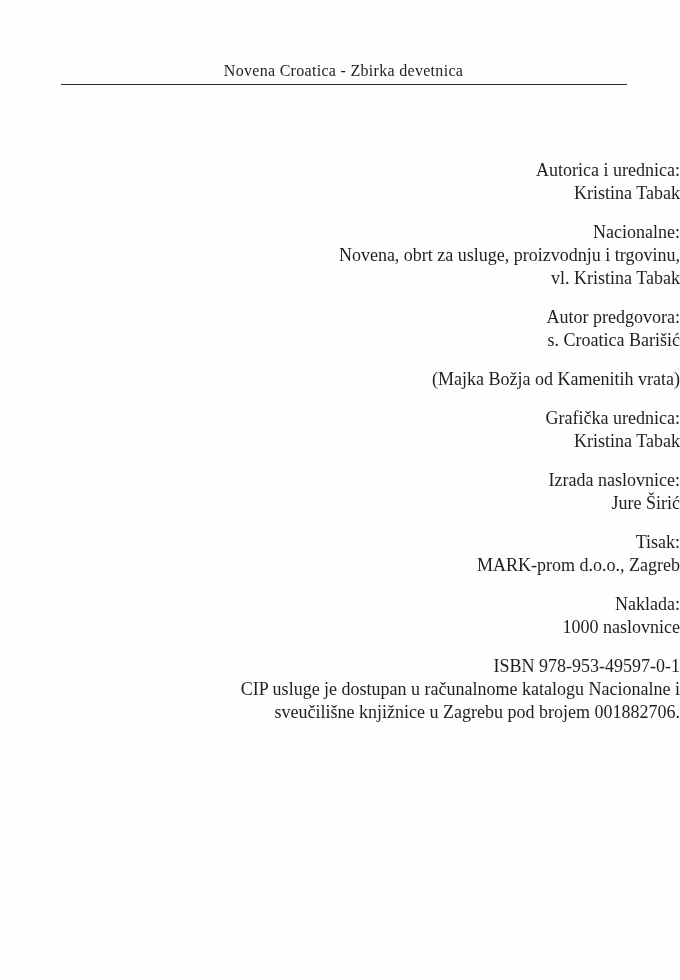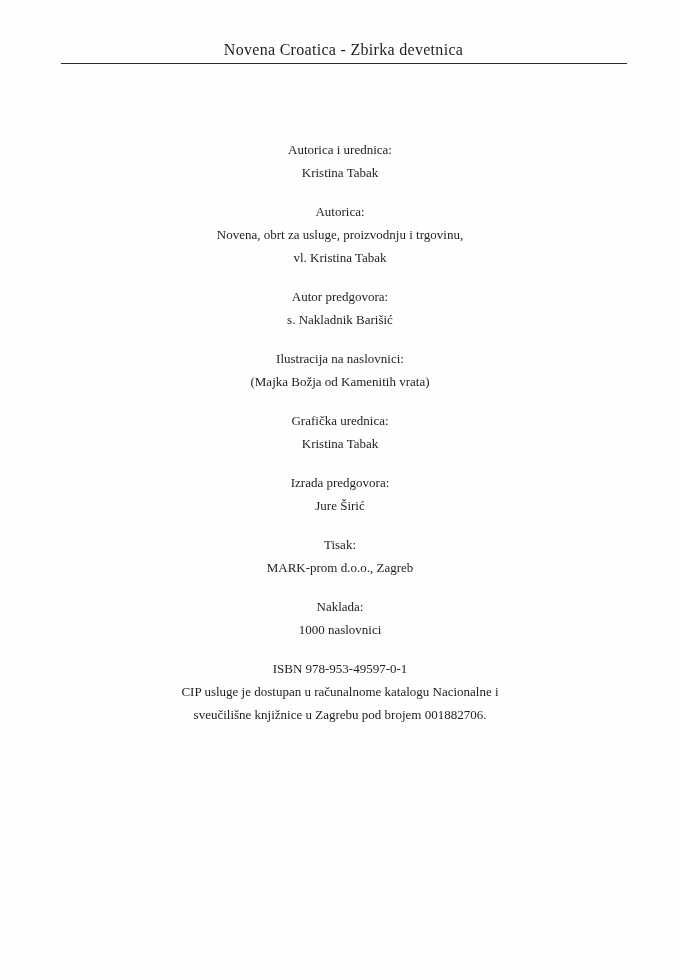--- a/index.html
+++ b/index.html
@@ -7,39 +7,39 @@
     position: relative;
     width: 680px;
     height: 980px;
     margin: 0 auto;
     background: var(--bg, #fefefe);
     font-family: "Liberation Serif", "DejaVu Serif", serif;
     color: var(--ink, #1e1e1e);
     overflow: hidden;
   }
   .page-header {
-    padding-top: 40px;
+    padding-top: 61px;
     text-align: center;
     margin-left: 7px;
   }
   .running-title {
     font-size: 16px;
     line-height: 20px;
     letter-spacing: 0.3px;
   }
   .header-rule {
     width: 566px;
     height: 0;
     margin: 3px auto 0 auto;
     border-top: 1.6px solid var(--rule, #2a2a2a);
   }
   .colophon {
     padding-top: 74px;
-    text-align: center;
-    font-size: 13px;
+    text-align: right;
+    font-size: 18px;
     line-height: 23px;
   }
   .block { margin: 0 0 16px 0; }
   .block:last-child { margin-bottom: 17px; }
   .line { margin: 0; }
 </style>
 </head>
 <body>
 
 <div class="page" style="--bg: #fefefe; --ink: #1e1e1e; --rule: #2a2a2a;">
@@ -50,54 +50,53 @@
   </header>
 
   <main class="colophon">
 
     <section class="block">
       <p class="line">Autorica i urednica:</p>
       <p class="line">Kristina Tabak</p>
     </section>
 
     <section class="block">
-      <p class="line">Autorica:</p>
+      <p class="line">Nacionalne:</p>
       <p class="line">Novena, obrt za usluge, proizvodnju i trgovinu,</p>
       <p class="line">vl. Kristina Tabak</p>
     </section>
 
 
     <section class="block">
       <p class="line">Autor predgovora:</p>
-      <p class="line">s. Nakladnik Barišić</p>
+      <p class="line">s. Croatica Barišić</p>
     </section>
 
     <section class="block">
-      <p class="line">Ilustracija na naslovnici:</p>
       <p class="line">(Majka Božja od Kamenitih vrata)</p>
     </section>
 
     <section class="block">
       <p class="line">Grafička urednica:</p>
       <p class="line">Kristina Tabak</p>
     </section>
 
     <section class="block">
-      <p class="line">Izrada predgovora:</p>
+      <p class="line">Izrada naslovnice:</p>
       <p class="line">Jure Širić</p>
     </section>
 
     <section class="block">
       <p class="line">Tisak:</p>
       <p class="line">MARK-prom d.o.o., Zagreb</p>
     </section>
 
     <section class="block">
       <p class="line">Naklada:</p>
-      <p class="line">1000 naslovnici</p>
+      <p class="line">1000 naslovnice</p>
     </section>
 
 
     <section class="block">
       <p class="line">ISBN 978-953-49597-0-1</p>
       <p class="line">CIP usluge je dostupan u računalnome katalogu Nacionalne i</p>
       <p class="line">sveučilišne knjižnice u Zagrebu pod brojem 001882706.</p>
     </section>
 
   </main>

